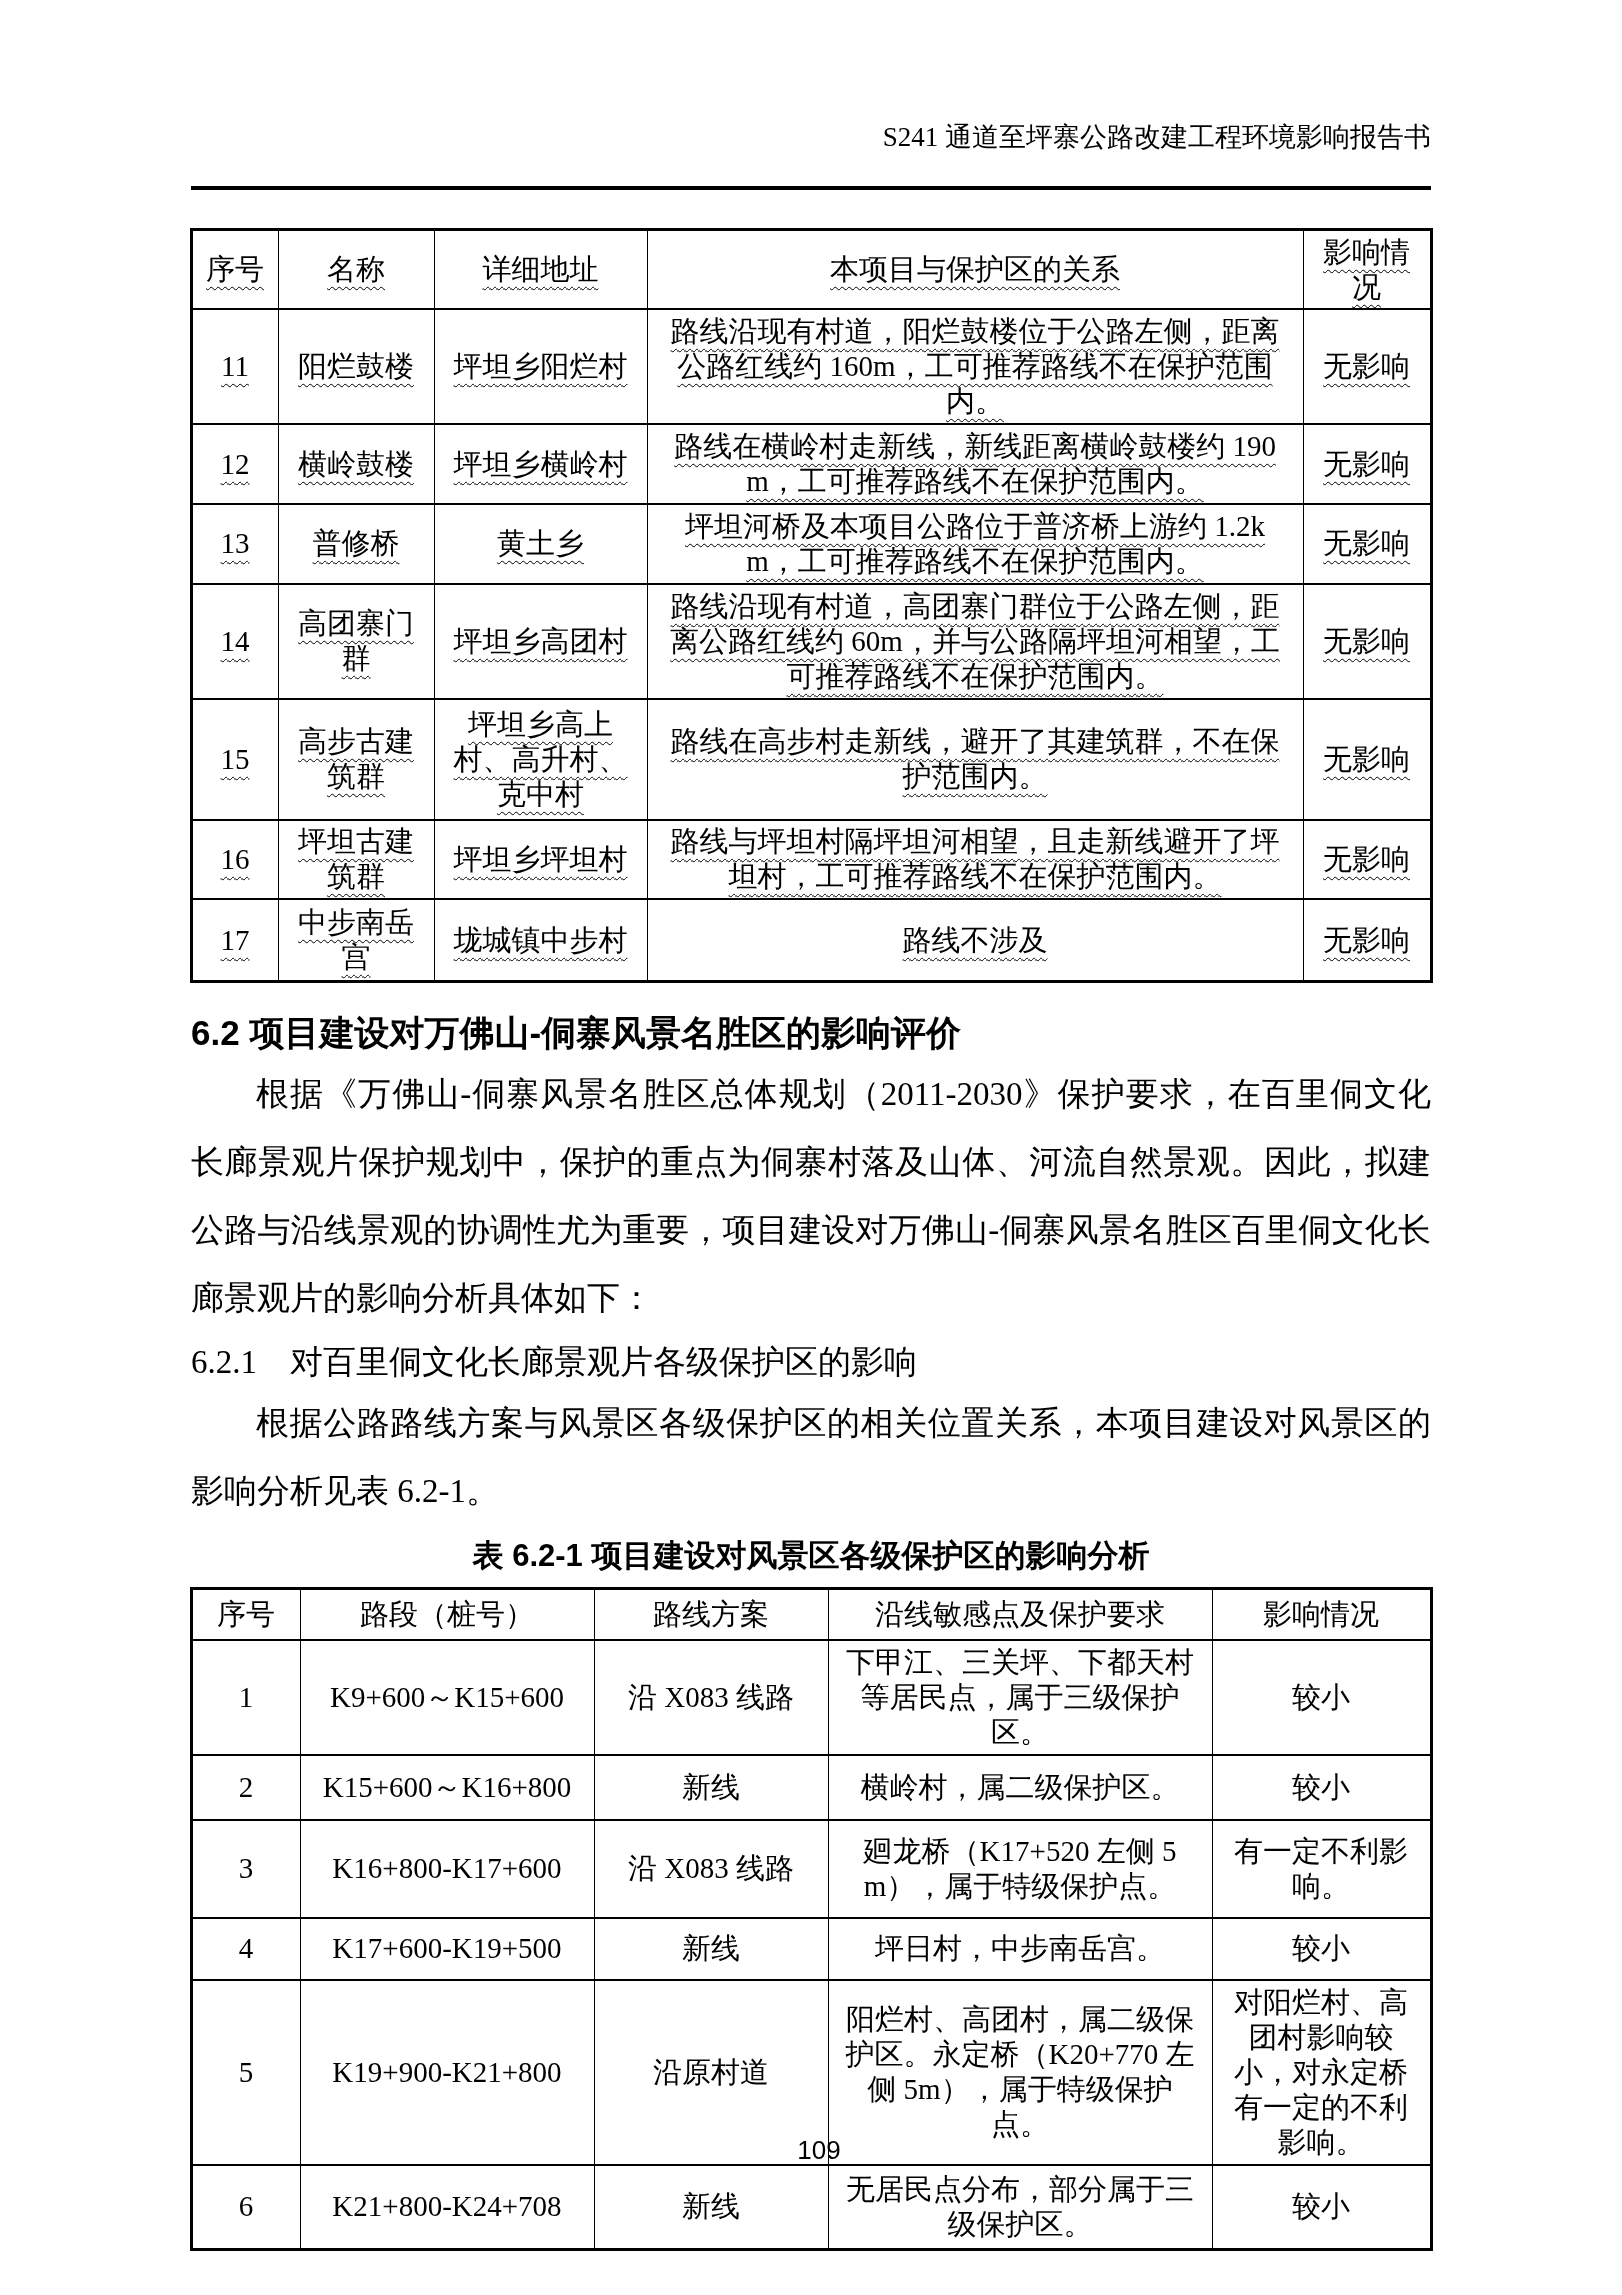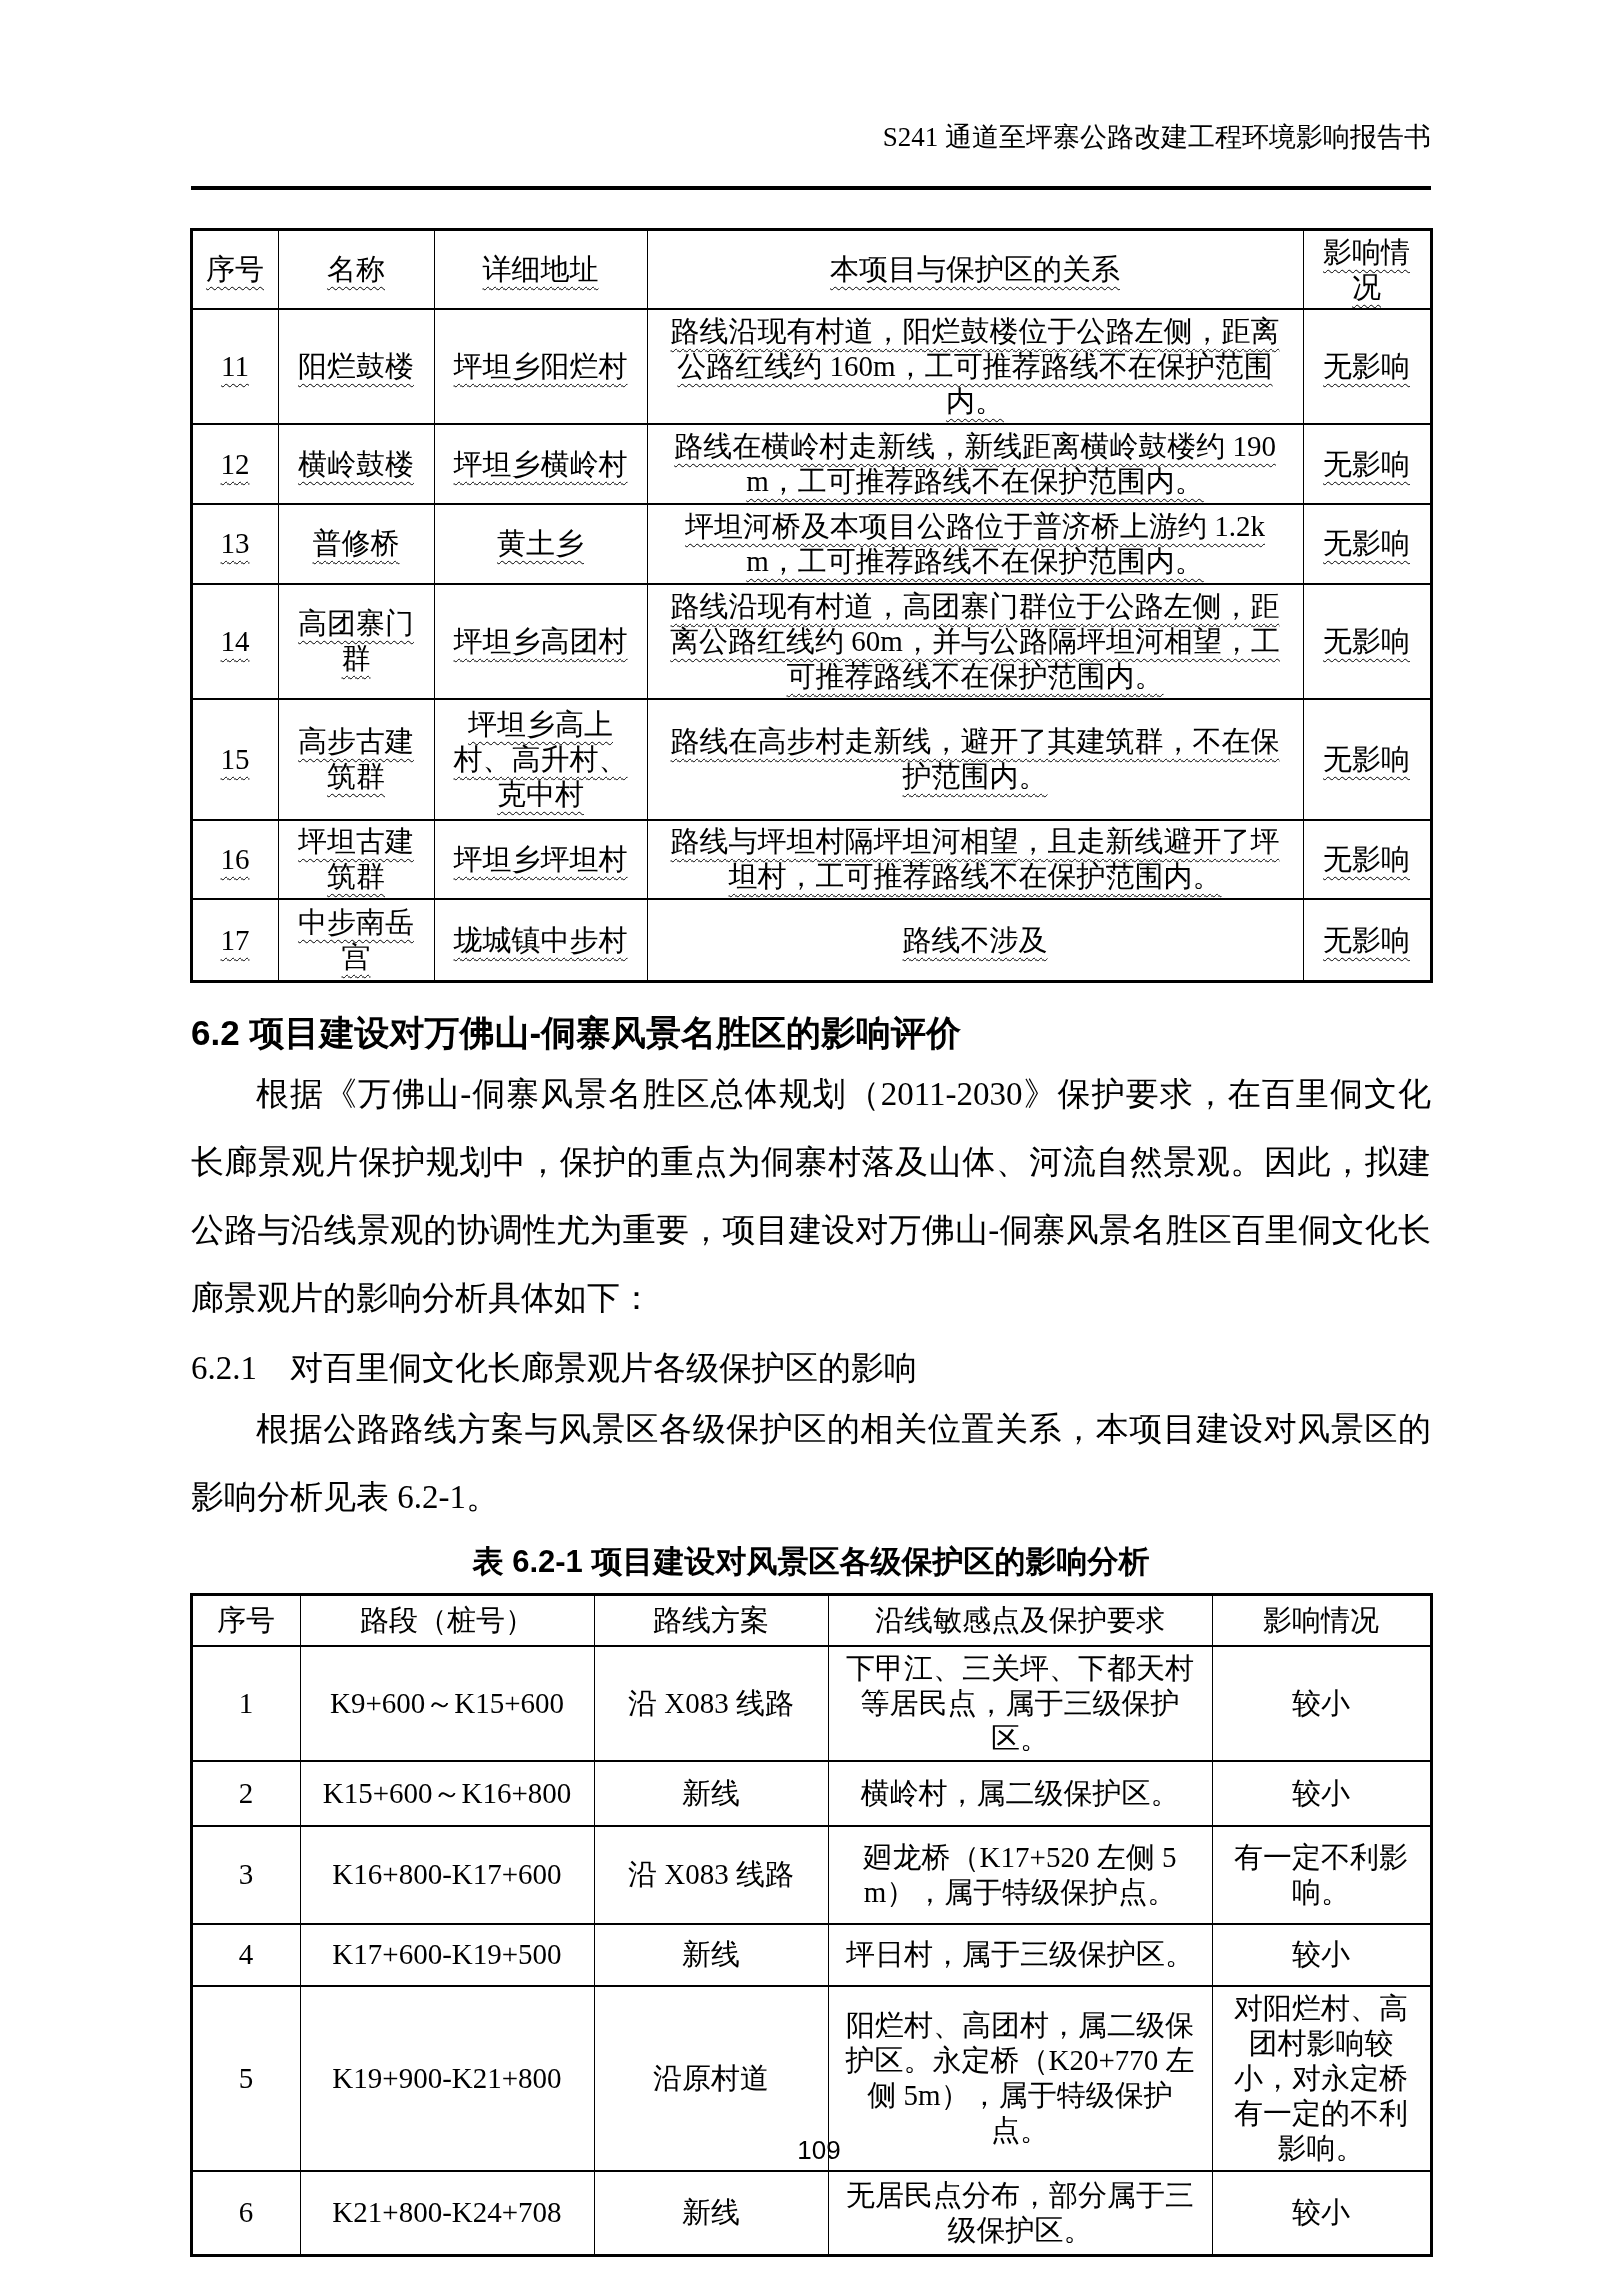--- a/index.html
+++ b/index.html
@@ -56,21 +56,21 @@
     font-weight:bold;font-size:35px;line-height:42px;
     text-align:left;
   }
   .body-p{
     width:1240px;margin:6.5px auto 0 auto;
     font-size:33px;line-height:68px;
     text-indent:65px;
     text-align:justify;
   }
   .h3{
-    width:1240px;margin:17px auto 0 auto;
+    width:1240px;margin:11px auto 0 auto;
     font-size:33px;line-height:39px;font-weight:normal;
     text-align:left;
   }
   .tbl-title{
     width:1240px;margin:11.8px auto 0 auto;
     font-family:"Liberation Sans","DejaVu Sans",sans-serif;
     font-weight:bold;font-size:31px;line-height:37px;
     text-align:center;
   }
   
@@ -203,21 +203,21 @@
         <td>3</td>
         <td>K16+800-K17+600</td>
         <td>沿 X083 线路</td>
         <td class="sen">廻龙桥（K17+520 左侧 5m），属于特级保护点。</td>
         <td>有一定不利影响。</td>
       </tr>
       <tr style="height:62px">
         <td>4</td>
         <td>K17+600-K19+500</td>
         <td>新线</td>
-        <td class="sen">坪日村，属于三级保护区。</td>
+        <td class="sen">坪日村，中步南岳宫。</td>
         <td>较小</td>
       </tr>
       <tr style="height:167px">
         <td>5</td>
         <td>K19+900-K21+800</td>
         <td>沿原村道</td>
         <td class="sen">阳烂村、高团村，属二级保护区。永定桥（K20+770 左侧 5m），属于特级保护点。</td>
         <td>对阳烂村、高团村影响较小，对永定桥有一定的不利影响。</td>
       </tr>
       <tr style="height:85px">

